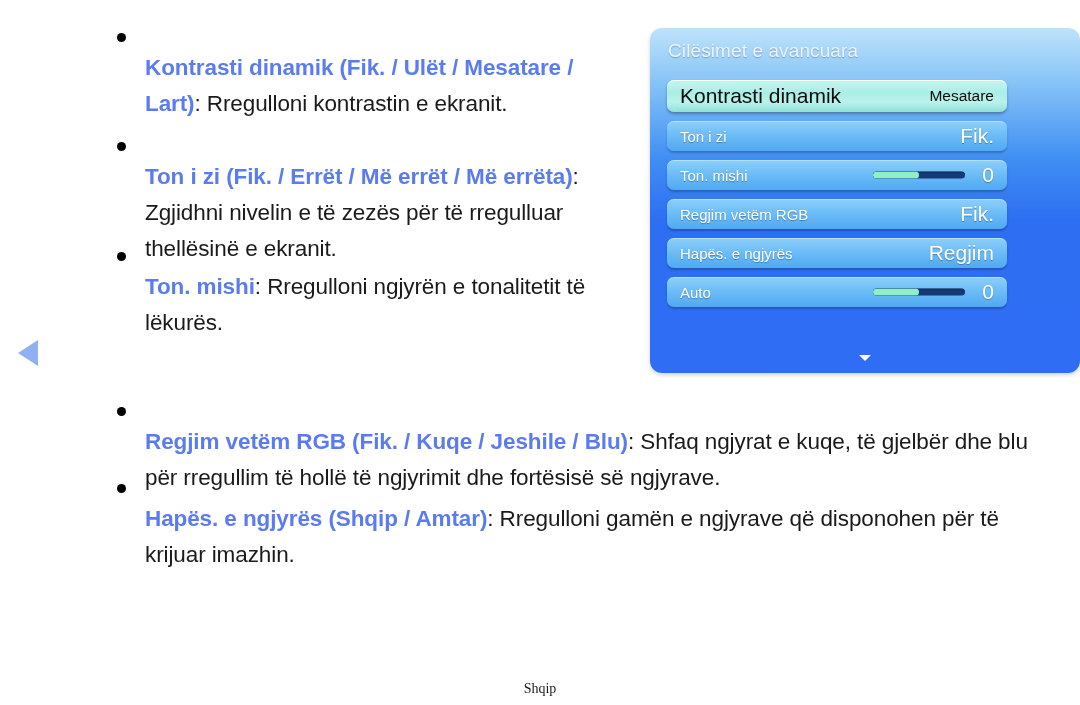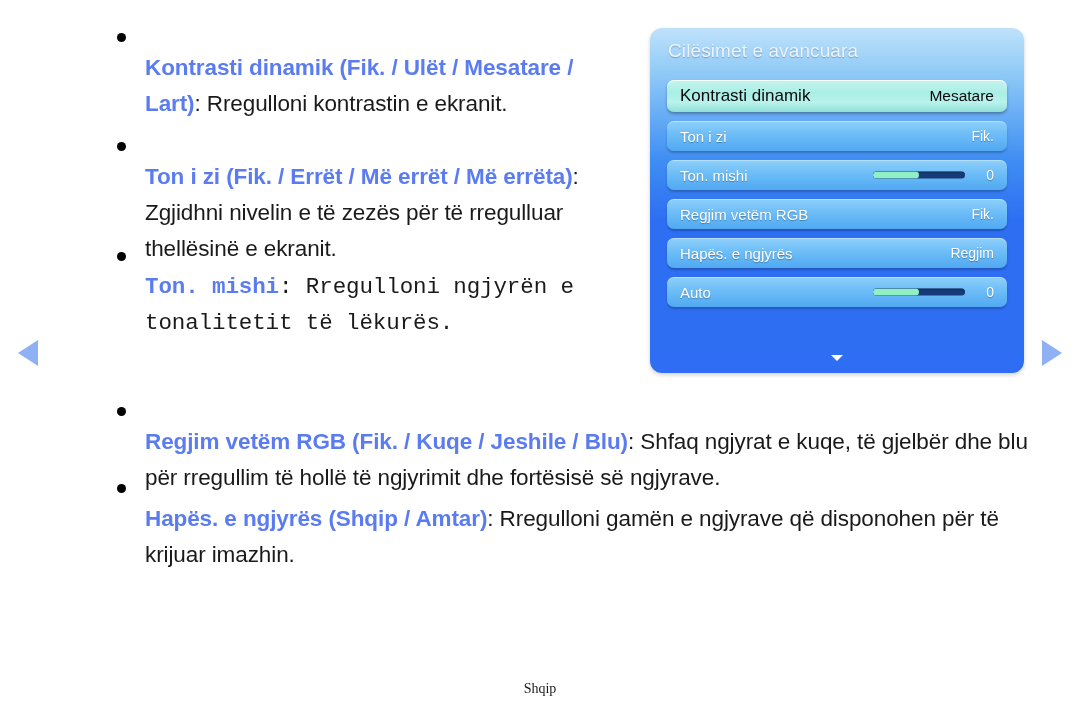--- a/index.html
+++ b/index.html
@@ -70,30 +70,30 @@
     font-weight: bold;
   }
 
   
   .col-narrow { left: 117px; width: 500px; }
   
   .col-wide   { left: 117px; width: 930px; }
 
   .item-1 { top: 22px; }
   .item-2 { top: 131px; }
-  .item-3 { top: 241px; font-family: Liberation Mono, monospace; }
+  .item-3 { top: 241px; }
   .item-4 { top: 396px; }
   .item-5 { top: 473px; }
 
   
   .osd-panel {
     position: absolute;
     left: 650px;
     top: 28px;
-    width: 374px;
+    width: 430px;
     height: 345px;
     border-radius: 12px;
     background:
       linear-gradient(to bottom,
         #bfe2fb 0%,
         #8cc8f7 14%,
         #3f8ef3 38%,
         #2d6ef2 56%,
         #2f6ef4 100%);
     box-shadow: 0 2px 4px rgba(0,0,0,0.18);
@@ -132,29 +132,29 @@
     left: 13px;
     top: 50%;
     transform: translateY(-50%);
     font-size: 15px;
     color: #ffffff;
     text-shadow: 0 1px 1px rgba(0,0,0,0.3);
     white-space: nowrap;
   }
   .osd-row.selected .osd-row-label {
     color: #0b0b0b;
-    font-size: 17px;
+    font-size: 21px;
     text-shadow: none;
   }
   .osd-row-value {
     position: absolute;
     right: 13px;
     top: 50%;
     transform: translateY(-50%);
-    font-size: 14px;
+    font-size: 21px;
     color: #ffffff;
     text-shadow: 0 1px 1px rgba(0,0,0,0.3);
     white-space: nowrap;
   }
   .osd-row.selected .osd-row-value {
     color: #0b0b0b;
     font-size: 15.5px;
     text-shadow: none;
   }
   .osd-slider {

